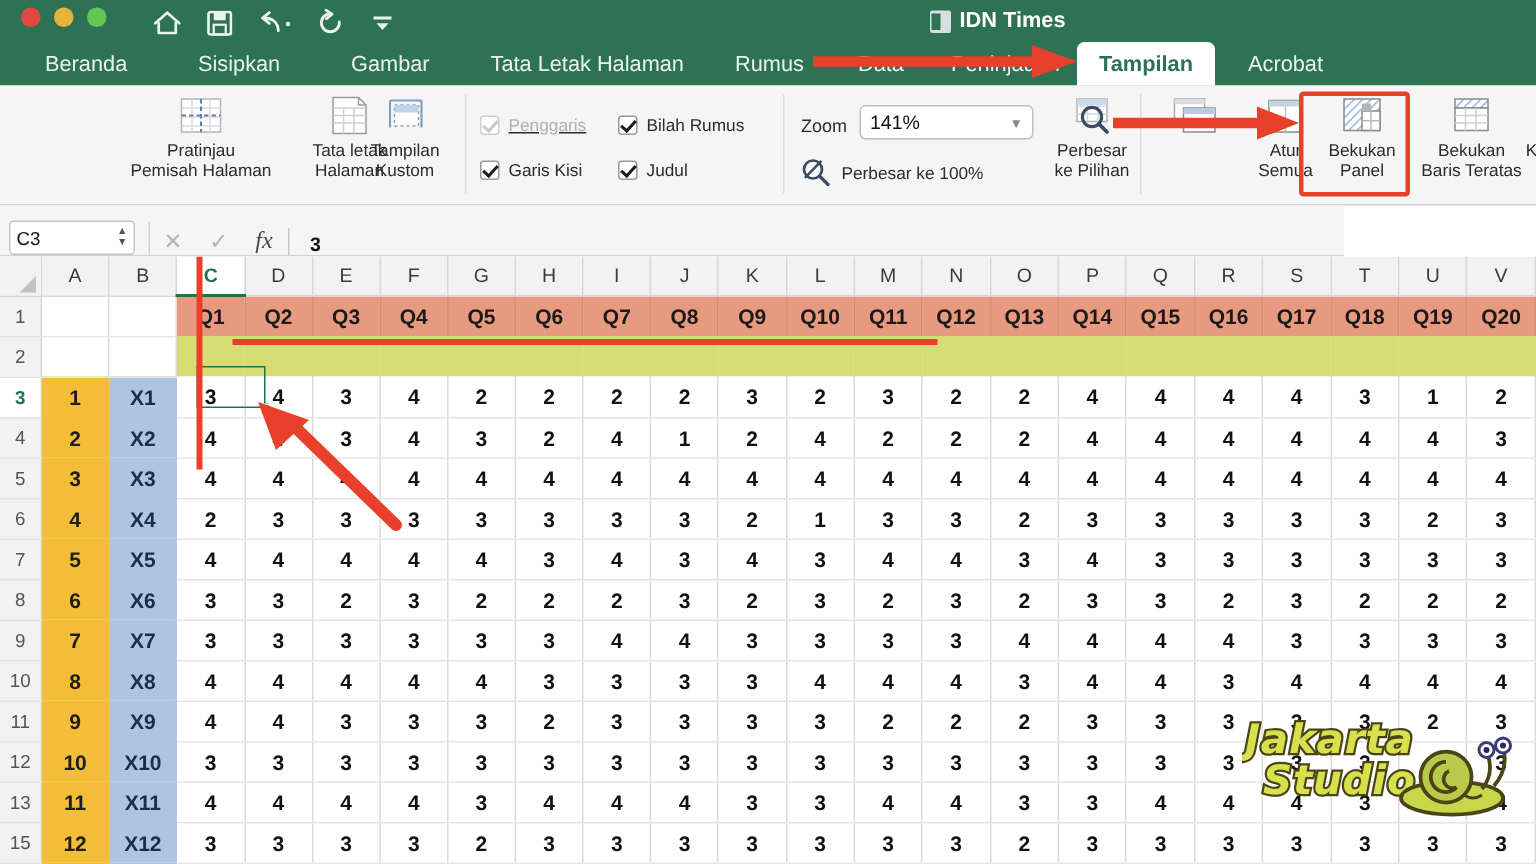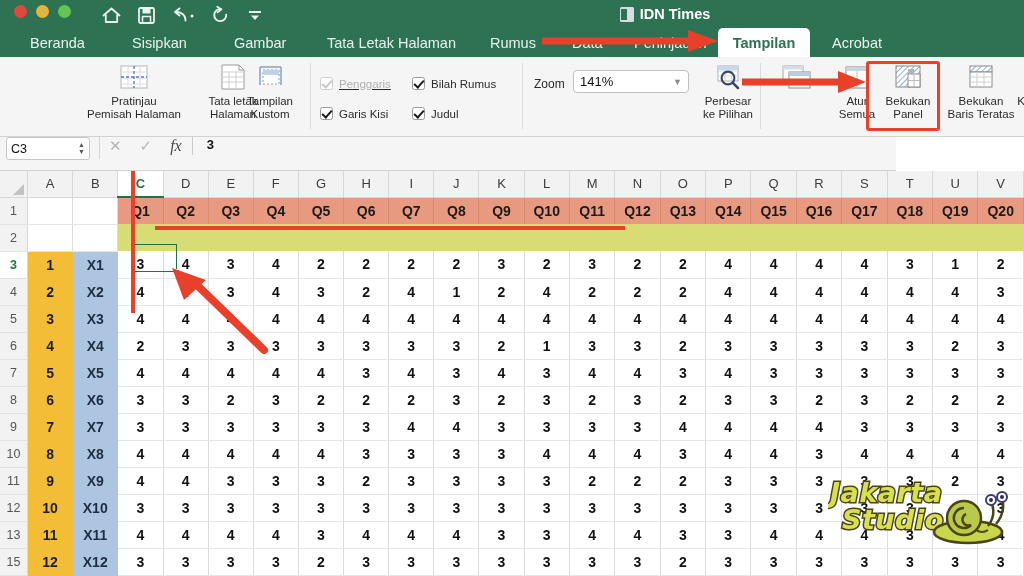--- a/index.html
+++ b/index.html
@@ -90,21 +90,21 @@
   .zoom100 { position:absolute; display:flex; align-items:center; gap:7px; font-size:11.5px; color:#2b2b2b; }
 
   
   .redbox {
     position:absolute; border:3px solid #e8402a; border-radius:3px; pointer-events:none;
   }
 
   
   .fbar {
     position:absolute; left:0; top:137px; width:896px; height:34px;
-    background:#f5f5f5; border-bottom:1px solid #d2d2d2; display:flex; align-items:flex-start;
+    background:#f5f5f5; border-bottom:1px solid #d2d2d2; display:flex; align-items:flex-end;
   }
   .namebox {
     width:84px; height:23px; margin-left:6px; background:#fff;
     border:1px solid #c6c6c6; border-radius:3px; display:flex; align-items:center;
     padding:0 4px; font-size:12.5px; color:#111;
   }
   .namebox .nm { flex:1; font-weight:normal; }
   .spin { display:flex; flex-direction:column; gap:1px; color:#555; font-size:7px; line-height:6px; }
   .fbsep { width:1px; height:22px; background:#d6d6d6; margin:0 9px; }
   .fbicons { display:flex; align-items:center; gap:18px; font-size:15px; color:#b4b4b4; }
@@ -293,20 +293,30 @@
     </div>
 
     <div class="rsep" style="left:522px;"></div>
 
     <div class="zoomlbl" style="left:534px; top:20px;">Zoom</div>
     <div class="zoomsel" style="left:573px; top:13px; width:116px; height:23px;">
       <span class="cv">141%</span>
       <span class="caret">▼</span>
     </div>
 
+    <div class="zoom100" style="left:534px; top:48px;">
+      <span>
+        <svg width="20" height="19" viewBox="0 0 20 19">
+            <circle cx="8" cy="8" r="6" fill="none" stroke="#3b4a63" stroke-width="1.8"></circle>
+            <path d="M12.4 12.4 L18 18" stroke="#3b4a63" stroke-width="2.2" stroke-linecap="round"></path>
+            <path d="M2.6 13.6 L13.6 2.2" stroke="#3b4a63" stroke-width="1.6"></path>
+          </svg>
+      </span>
+      <span>Perbesar ke 100%</span>
+    </div>
 
     <div class="rbtn" style="left:690px;width:76px;">
       <div class="icobox">
         <svg width="30" height="27" viewBox="0 0 30 27">
             <rect x="5" y="2" width="20" height="15" fill="#fff" stroke="#b0b0b0"></rect>
             <g stroke="#cfd9e6" stroke-width="1">
               <path d="M5 7H25M5 12H25M12 2V17M19 2V17"></path>
             </g>
             <rect x="5" y="2" width="20" height="4" fill="#c9d9ea"></rect>
             <circle cx="15" cy="14" r="6.4" fill="none" stroke="#3b4a63" stroke-width="2.1"></circle>

